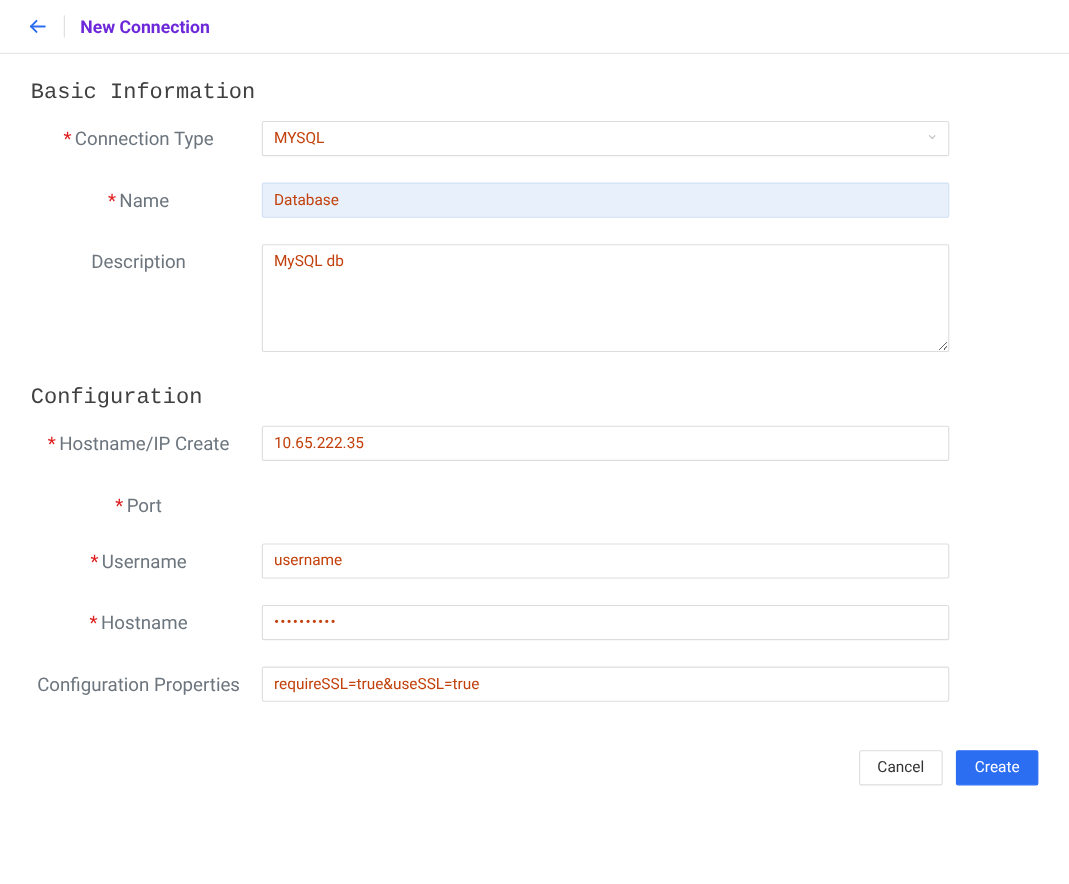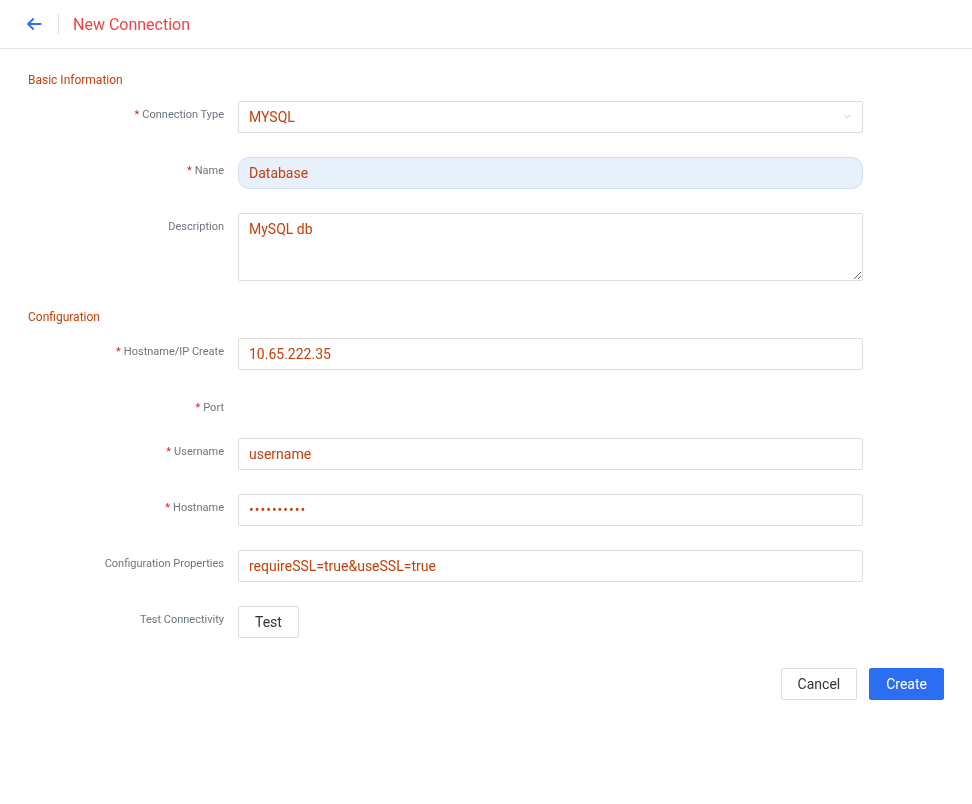--- a/index.html
+++ b/index.html
@@ -28,47 +28,48 @@
       padding-right: 14px;
       border-right: 1px solid #ddd;
       margin-right: 14px;
     }
     .back-arrow svg {
       width: 20px;
       height: 20px;
     }
     .page-title {
       font-size: 16px;
-      color: #ef4444;
-      font-weight: 400;
+      color: #6d28d9;
+      font-weight: 700;
     }
     .content {
       padding: 24px 28px 20px 28px;
     }
     .section-title {
-      font-size: 12px;
-      color: #c2410c;
+      font-size: 20px;
+      color: #404040;
       font-weight: 400;
       margin-bottom: 14px;
+      font-family: Liberation Mono, monospace;
     }
     .section {
       margin-bottom: 26px;
     }
     .form-row {
       display: flex;
       align-items: flex-start;
       margin-bottom: 24px;
     }
     .form-label {
       width: 210px;
-      text-align: right;
+      text-align: center;
       padding-right: 14px;
       padding-top: 7px;
       color: #6c757d;
-      font-size: 11px;
+      font-size: 17px;
       flex-shrink: 0;
     }
     .form-label .req {
       color: #e02020;
       margin-right: 3px;
     }
     .form-control-wrap {
       flex: 1;
       max-width: 625px;
     }
@@ -79,25 +80,24 @@
       padding: 7px 10px;
       font-size: 14px;
       font-family: inherit;
       color: #c2410c;
       background: #fff;
       outline: none;
     }
     .form-input.highlight {
       background: #e8f0fb;
       border-color: #cfe0f5;
-      border-radius: 11px;
     }
     .form-textarea {
       resize: both;
-      height: 68px;
+      height: 98px;
     }
     .select-wrap {
       position: relative;
     }
     .select-wrap .chevron {
       position: absolute;
       right: 10px;
       top: 50%;
       transform: translateY(-50%);
       color: #bbb;
@@ -224,26 +224,20 @@
       </div>
     </div>
 
     <div class="form-row">
       <div class="form-label"><span>Configuration Properties</span></div>
       <div class="form-control-wrap">
         <input type="text" class="form-input" value="requireSSL=true&amp;useSSL=true" style="">
       </div>
     </div>
 
-    <div class="form-row" style="margin-bottom:10px;">
-      <div class="form-label"><span>Test Connectivity</span></div>
-      <div class="form-control-wrap">
-        <button class="btn">Test</button>
-      </div>
-    </div>
   </div>
 
 </div>
 
 <div class="footer">
   <button class="btn">Cancel</button>
   <button class="btn btn-primary">Create</button>
 </div>
 
 </body></html>

